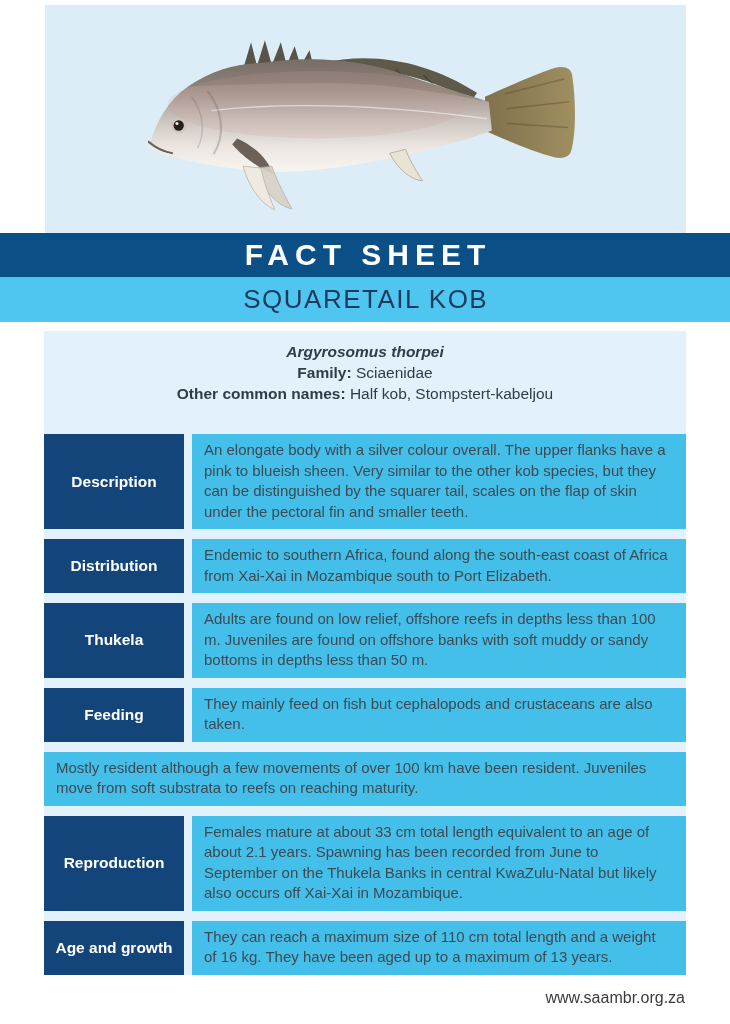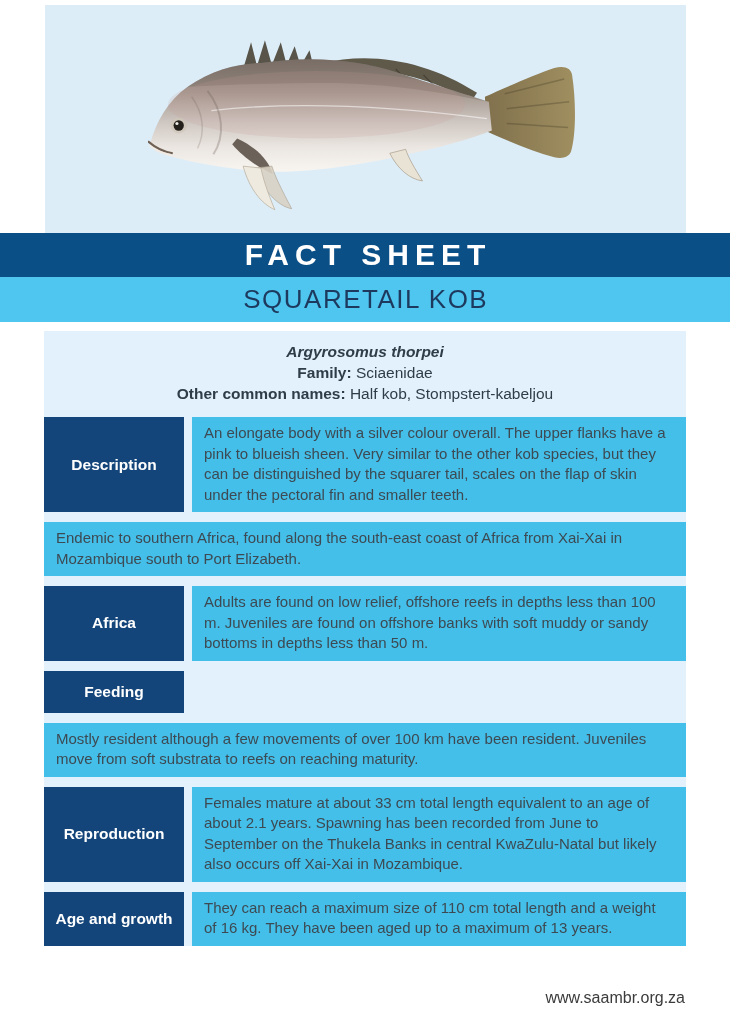--- a/index.html
+++ b/index.html
@@ -21,21 +21,21 @@
   }
   .band-cyan{
     top:277px;height:45px;background:#4fc6f0;color:#1d3a5e;
     font-size:26px;letter-spacing:1.5px;text-indent:1.5px;
   }
   
   .content{
     position:absolute;left:44px;top:331px;width:642px;background:#e2f1fb;
   }
   .taxonomy{
-    text-align:center;padding:10px 0 13px 0;
+    text-align:center;padding:10px 0 30px 0;
     font-size:15.5px;line-height:21px;color:#2f3d48;
   }
   .taxonomy .sci{font-weight:bold;font-style:italic;}
   .taxonomy b{font-weight:bold;margin-top:12px;}
   .rows{display:flex;flex-direction:column;gap:10px;}
   .fact-row{display:flex;gap:8px;}
   .fact-label{
     flex:0 0 140px;background:#14457a;color:#ffffff;
     display:flex;align-items:center;justify-content:center;text-align:center;
     font-size:15.5px;font-weight:bold;padding:12px 6px;box-sizing:border-box;
@@ -124,28 +124,30 @@
         <span>Half kob, Stompstert-kabeljou</span>
       </div>
     </div>
 
     <div class="rows">
       <div class="fact-row">
         <div class="fact-label">Description</div>
         <div class="fact-text">An elongate body with a silver colour overall. The upper flanks have a pink to blueish sheen. Very similar to the other kob species, but they can be distinguished by the squarer tail, scales on the flap of skin under the pectoral fin and smaller teeth.</div>
       </div>
       <div class="fact-row">
+        <div class="fact-label">Distribution</div>
         <div class="fact-text">Endemic to southern Africa, found along the south-east coast of Africa from Xai-Xai in Mozambique south to Port Elizabeth.</div>
       </div>
       <div class="fact-row">
-        <div class="fact-label">Africa</div>
+        <div class="fact-label">Thukela</div>
         <div class="fact-text">Adults are found on low relief, offshore reefs in depths less than 100 m. Juveniles are found on offshore banks with soft muddy or sandy bottoms in depths less than 50 m.</div>
       </div>
       <div class="fact-row">
         <div class="fact-label">Feeding</div>
+        <div class="fact-text">They mainly feed on fish but cephalopods and crustaceans are also taken.</div>
       </div>
       <div class="fact-row">
         <div class="fact-text">Mostly resident although a few movements of over 100 km have been resident. Juveniles move from soft substrata to reefs on reaching maturity.</div>
       </div>
       <div class="fact-row">
         <div class="fact-label">Reproduction</div>
         <div class="fact-text">Females mature at about 33 cm total length equivalent to an age of about 2.1 years. Spawning has been recorded from June to September on the Thukela Banks in central KwaZulu-Natal but likely also occurs off Xai-Xai in Mozambique.</div>
       </div>
       <div class="fact-row">
         <div class="fact-label">Age and growth</div>

